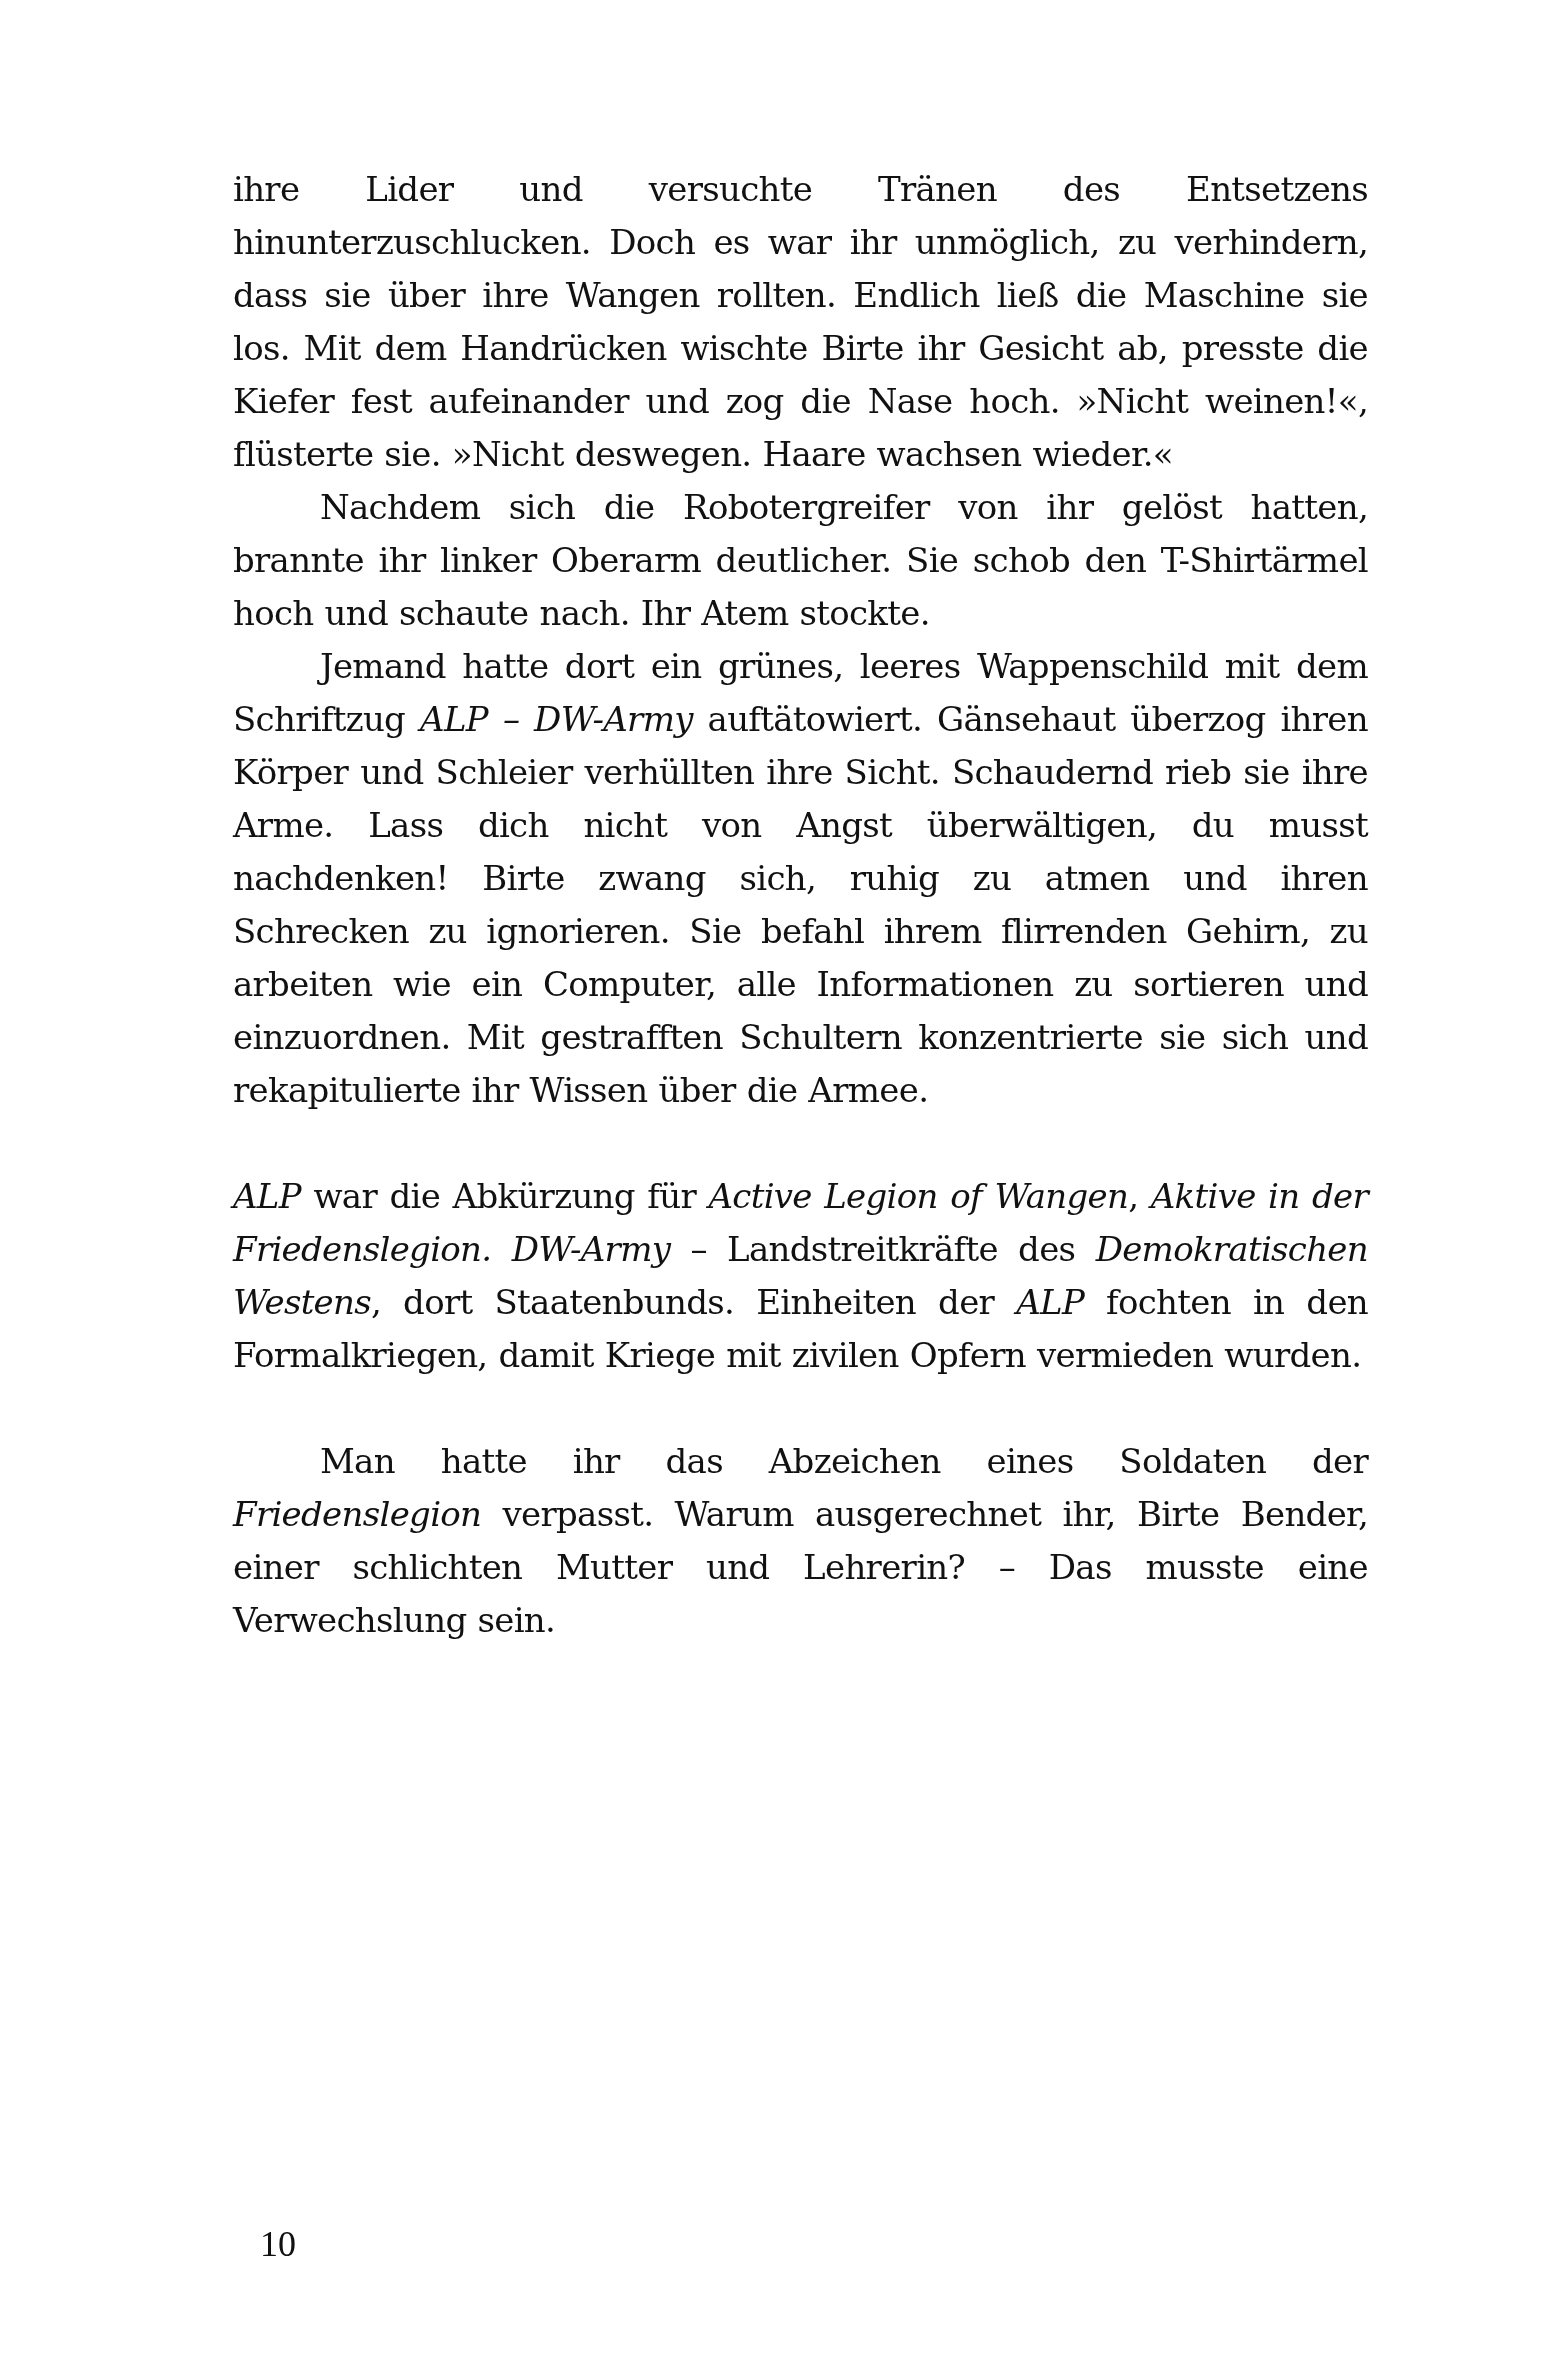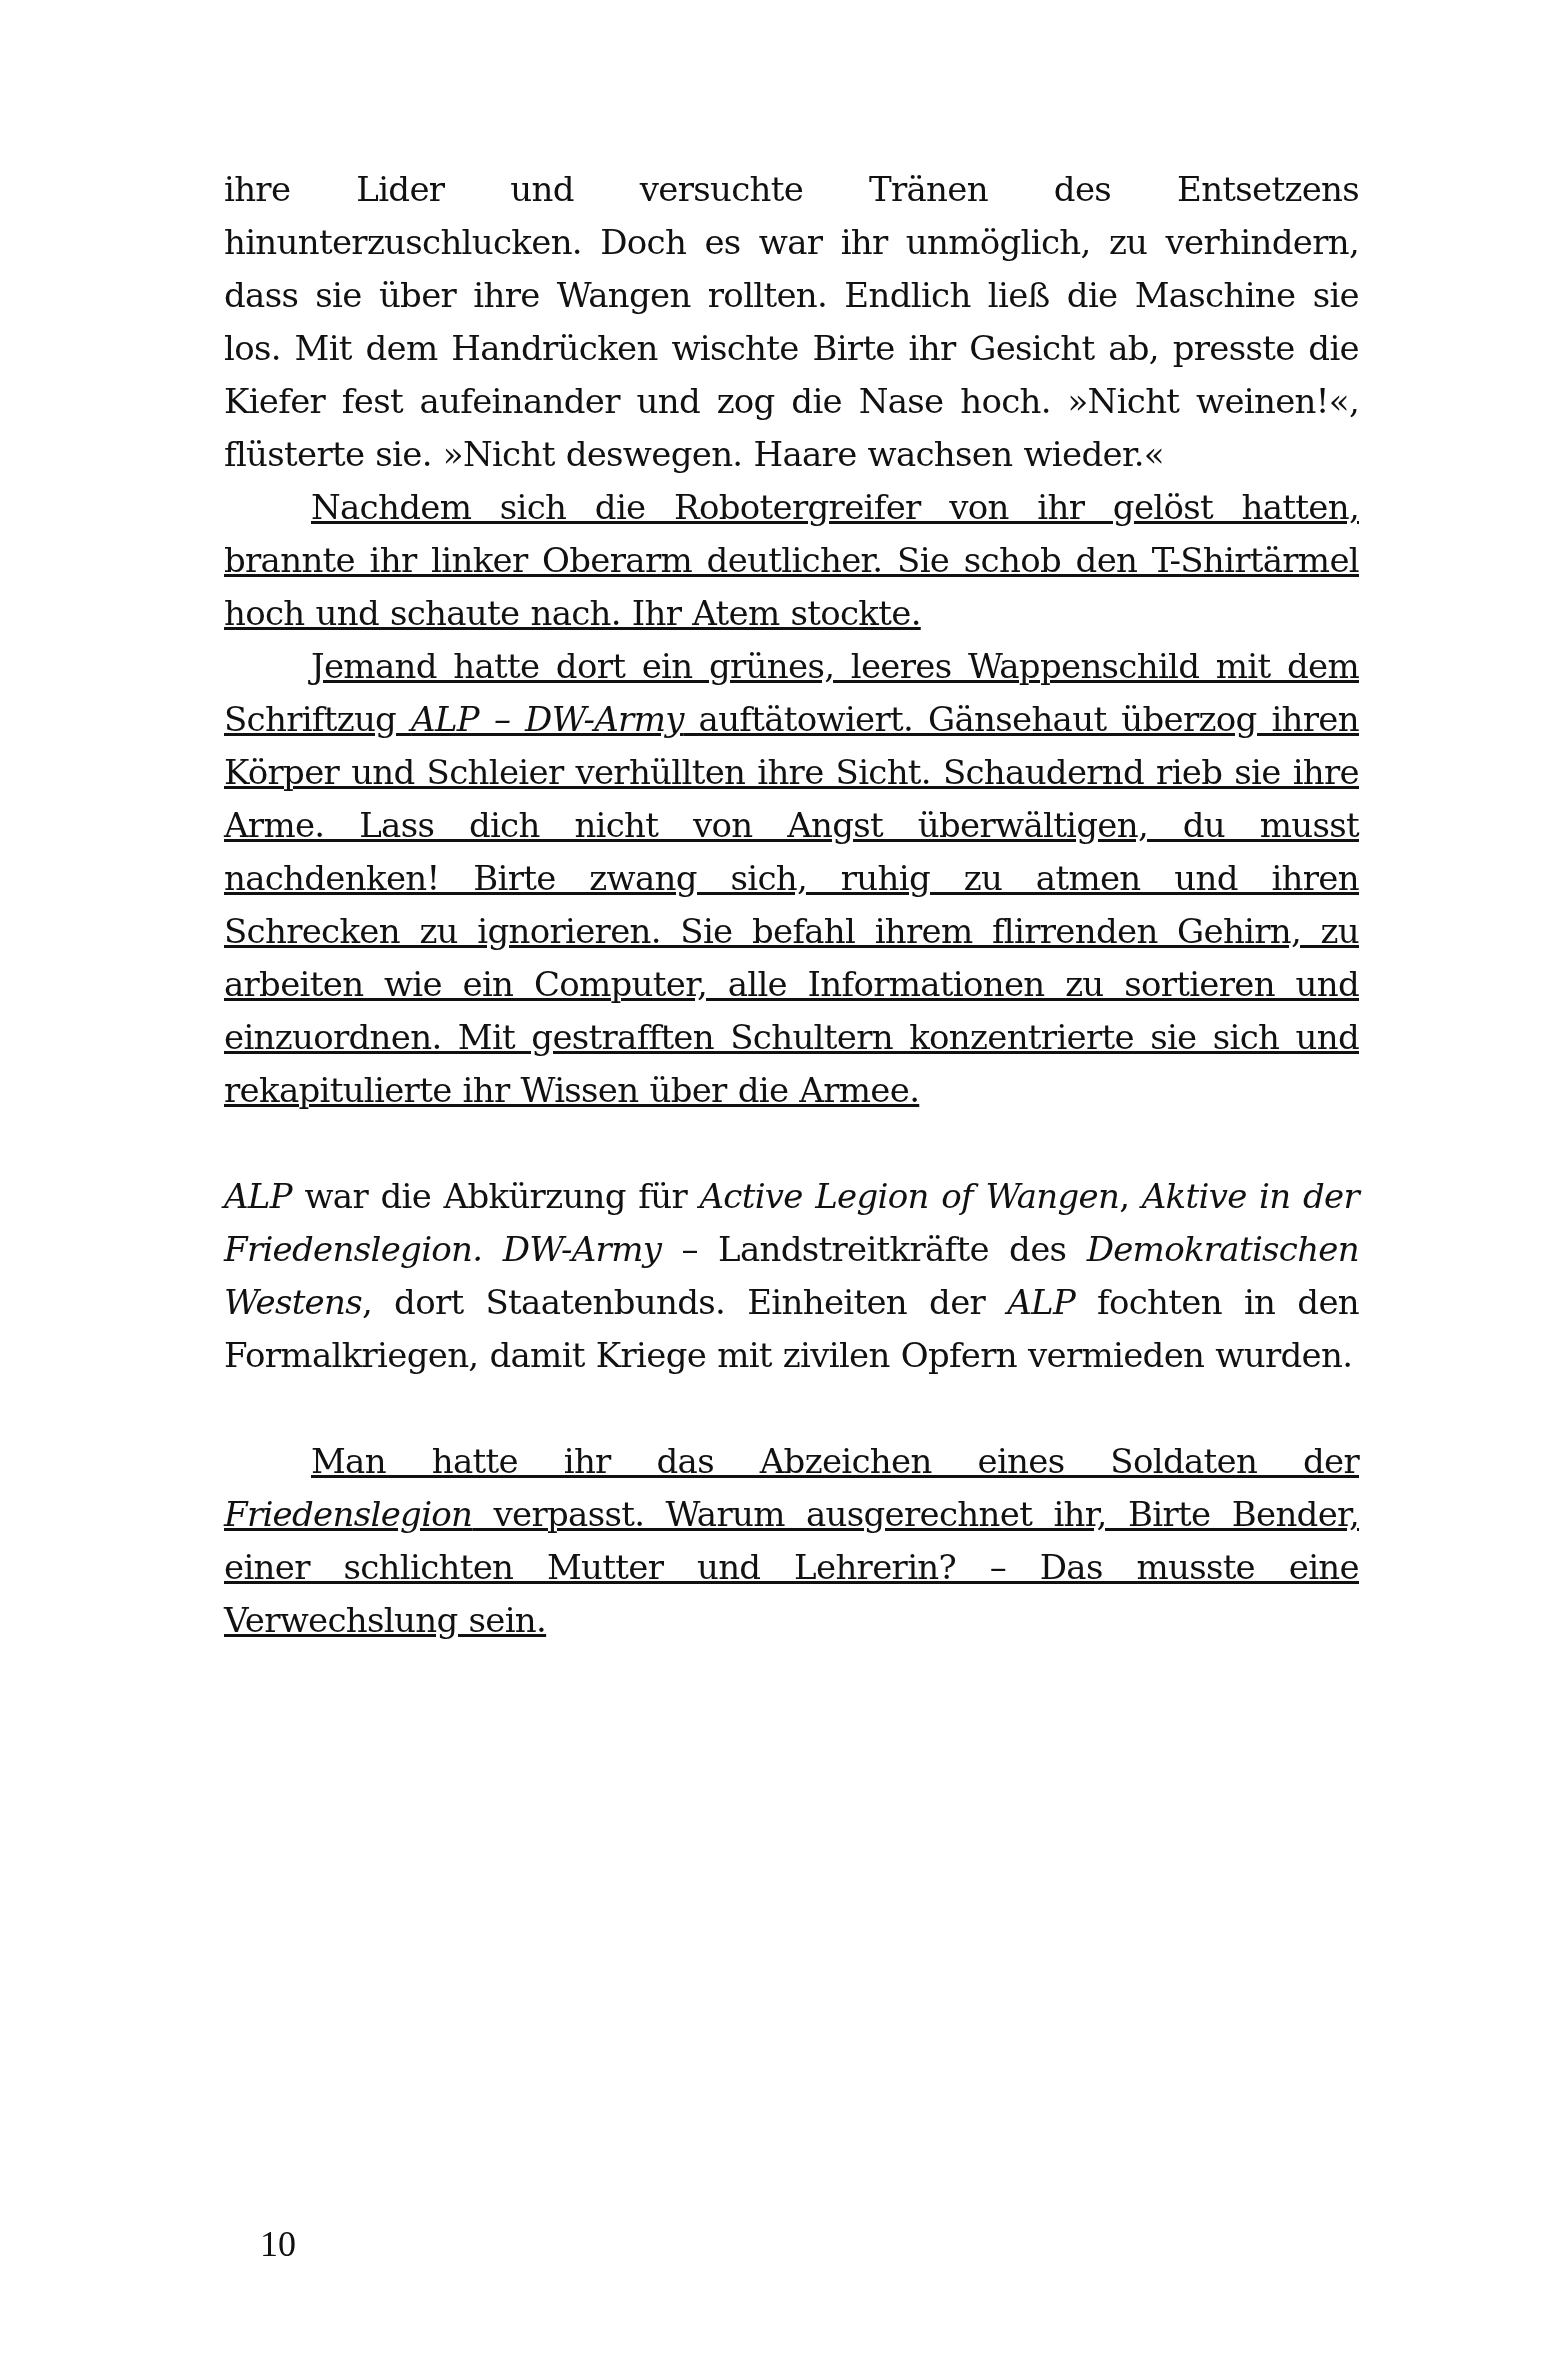--- a/index.html
+++ b/index.html
@@ -1,25 +1,25 @@
 <!DOCTYPE html>
 <html style="font-size:7.6px"><head>
 <meta charset="utf-8">
 <style>
   html, body { margin:0; padding:0; background:#ffffff; }
   body { width:1562px; height:2414px; position:relative; overflow:hidden; }
   .page {
-    position:absolute; left:224px; top:163px; width:1135px;
+    position:absolute; left:233px; top:163px; width:1135px;
     font-family:"DejaVu Serif", "Liberation Serif", serif;
     font-size:34px; line-height:53px; color:#111111;
     text-align:justify; letter-spacing:-0.7px; word-spacing:0.9px;
     transform-origin:0 0;
   }
   .p { margin:0; }
-  .indent { text-indent:87px;text-decoration:underline; }
+  .indent { text-indent:87px; }
   .gap { height:53px; }
   i, em { font-style:italic; }
   .pageno {
     position:absolute; left:224px; top:2223px;
     font-family:"Liberation Serif", serif; font-size:36px; color:#111111;margin-left:36px;
   }
 </style>
 </head>
 <body>
 

